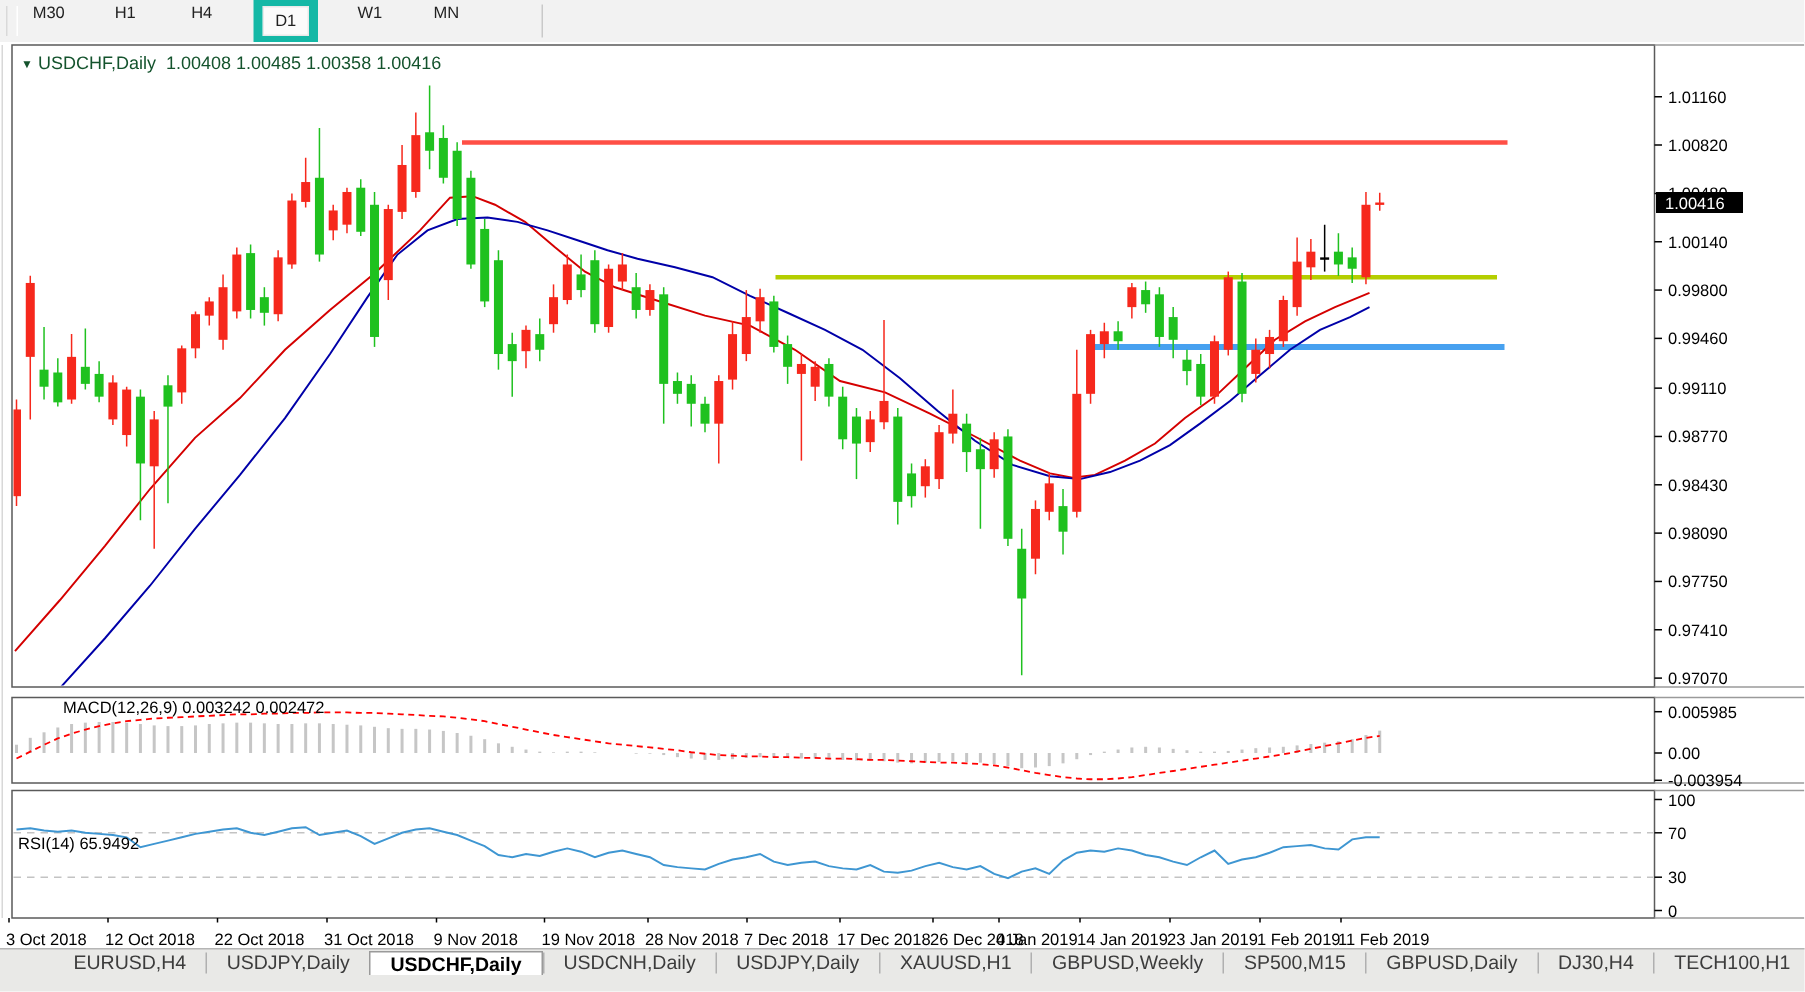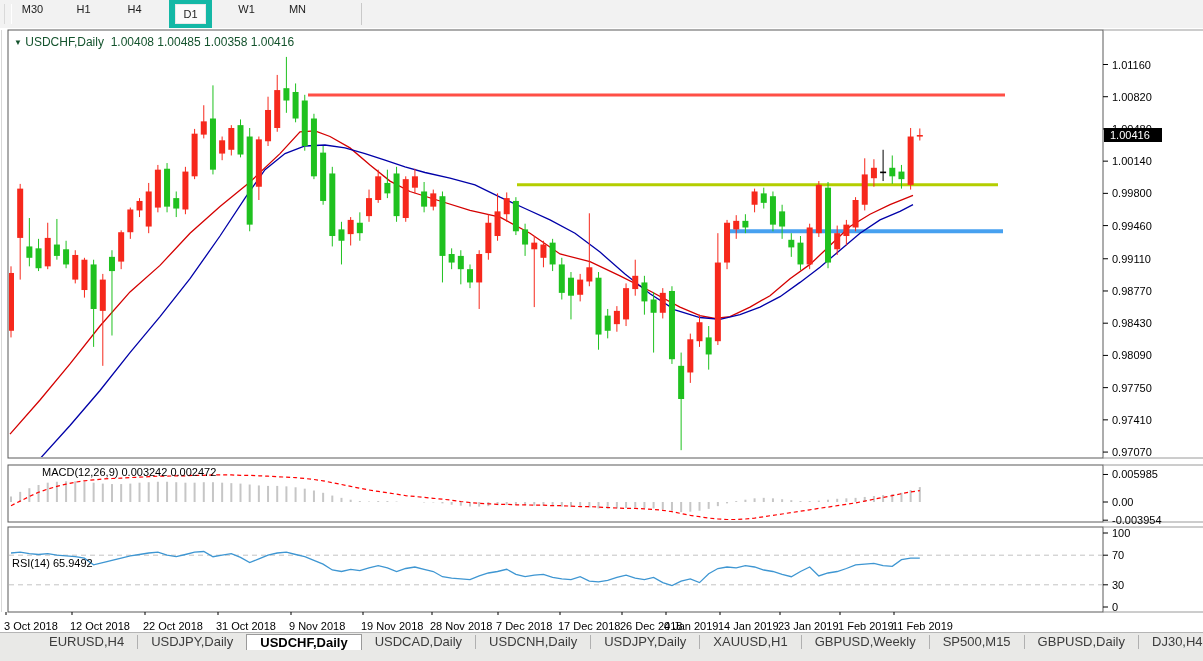--- a/index.html
+++ b/index.html
@@ -463,21 +463,20 @@
     <div id="macd-label">MACD(12,26,9) 0.003242 0.002472</div>
     <div id="rsi-label">RSI(14) 65.9492</div>
   </div>
 
   <div id="tabbar">
     <span id="tabs-host" style="display:flex;align-items:stretch;">
         <span class="tab">EURUSD,H4</span>
         <span class="tab-sep"></span>
         <span class="tab">USDJPY,Daily</span>
         <span class="tab active">USDCHF,Daily</span>
-        <span class="tab">USDCAD,Daily</span>
         <span class="tab-sep"></span>
         <span class="tab">USDCNH,Daily</span>
         <span class="tab-sep"></span>
         <span class="tab">USDJPY,Daily</span>
         <span class="tab-sep"></span>
         <span class="tab">XAUUSD,H1</span>
         <span class="tab-sep"></span>
         <span class="tab">GBPUSD,Weekly</span>
         <span class="tab-sep"></span>
         <span class="tab">SP500,M15</span>

